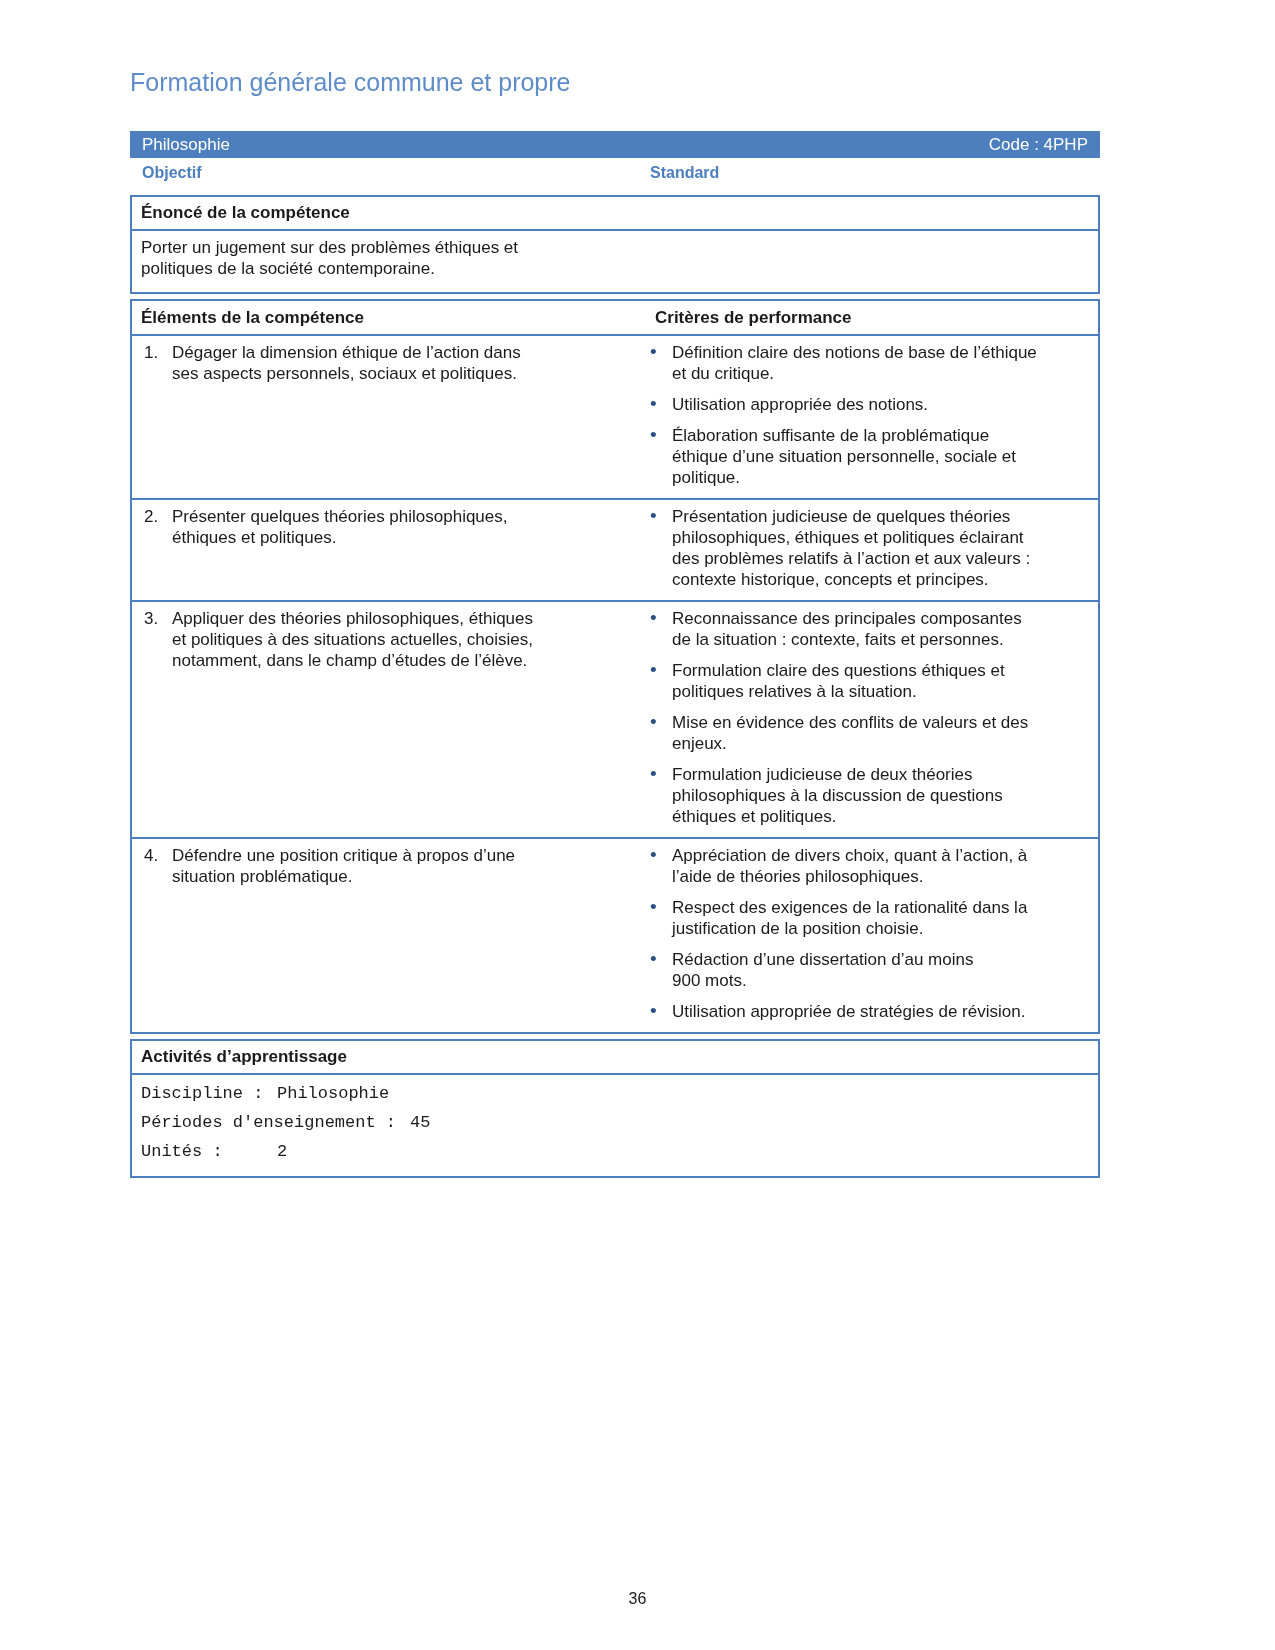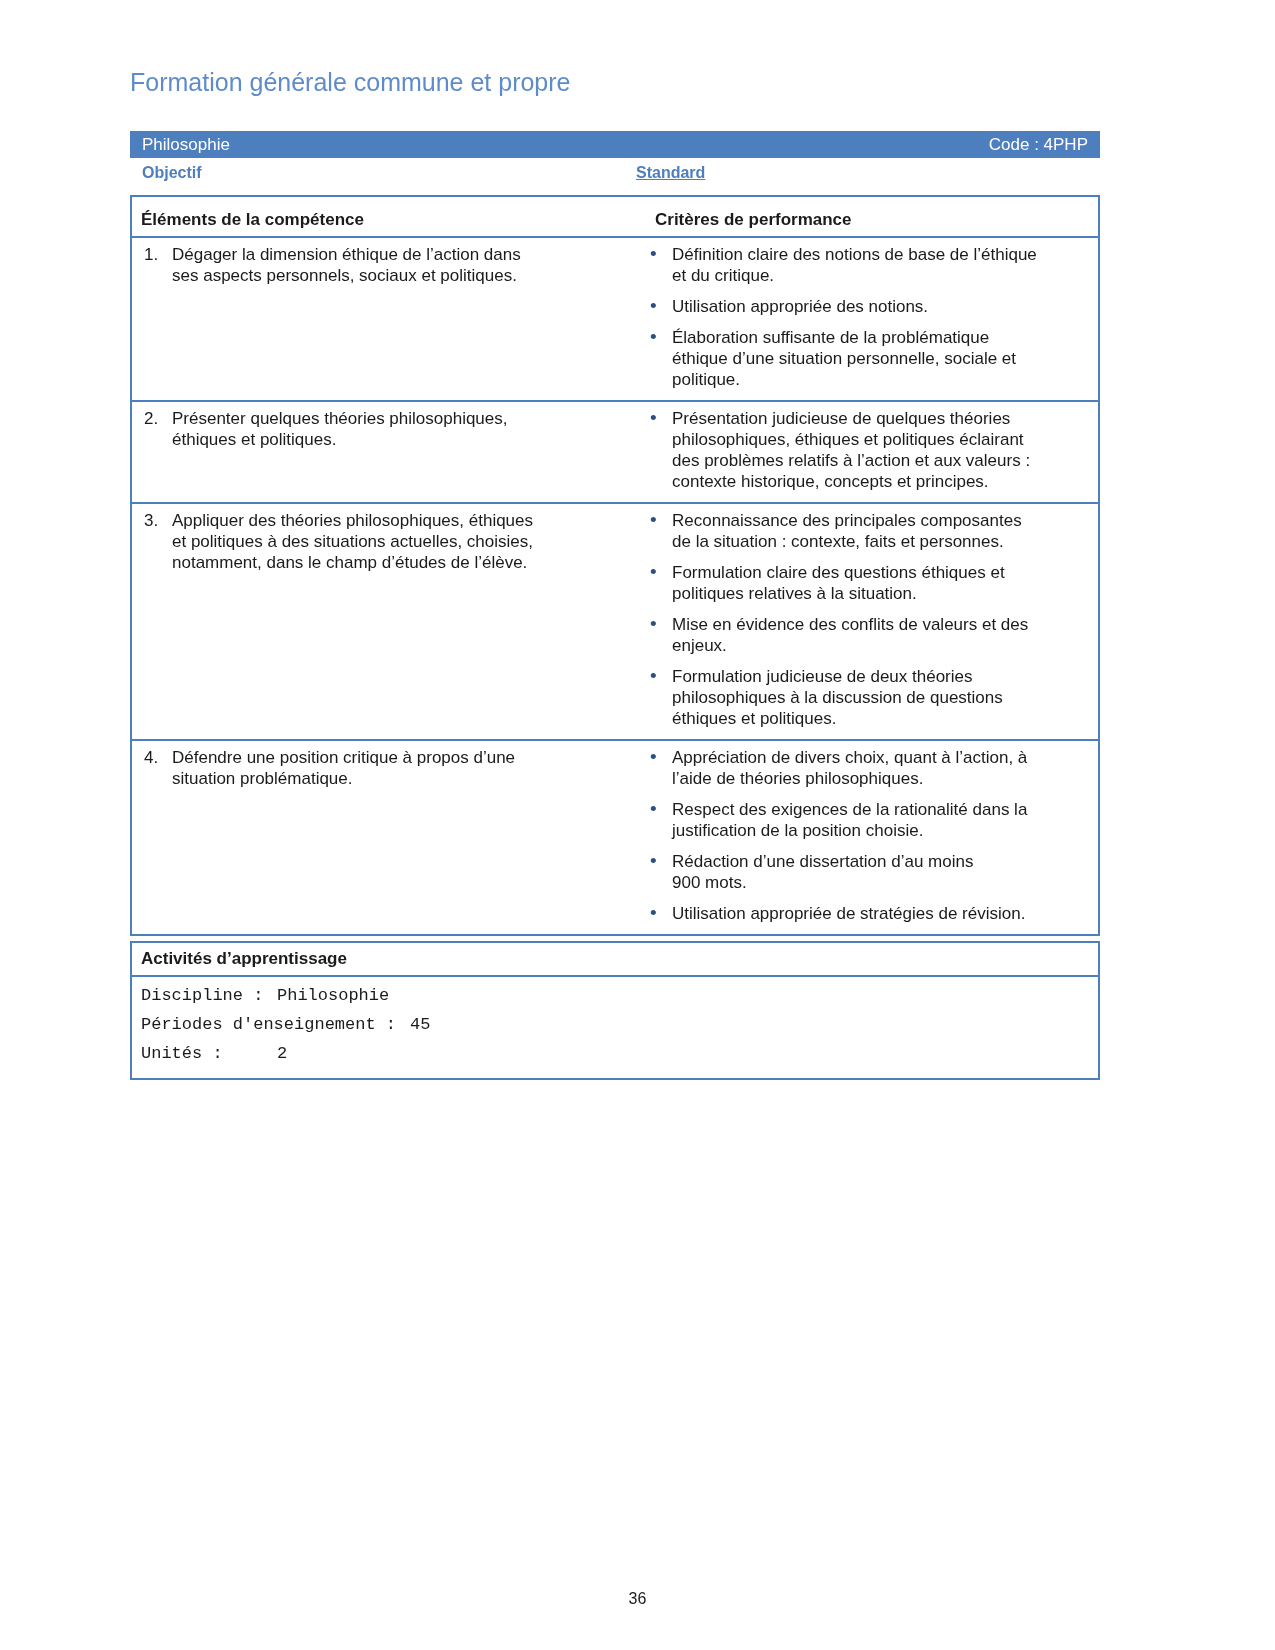--- a/index.html
+++ b/index.html
@@ -40,39 +40,39 @@
     font-size: 17px;
   }
   .title-row {
     position: relative;
     height: 27px;
     padding: 4px 0 6px 12px;
     font-size: 16px;
     font-weight: bold;
     color: #4d7fbe;
   }
-  .title-row .standard { position: absolute; left: 506px; top: 4px; text-decoration: underline; }
+  .title-row .standard { position: absolute; left: 520px; top: 4px; }
   .tbl {
     border: 2px solid #4d7fbe;
     margin-bottom: 5px;
     background: #ffffff;
   }
   .tbl-header {
     font-weight: bold;
     padding: 5px 9px 6px 9px;
     border-bottom: 2px solid #4d7fbe;
   }
   .pre { white-space: pre-line; }
   .enonce-body { padding: 6px 9px 13px 9px; }
 
   .comp-head {
     display: grid;
     grid-template-columns: 478px 1fr;
     font-weight: bold;
-    padding: 12px 0 6px 0;
+    padding: 6px 0 6px 0;
     border-bottom: 2px solid #4d7fbe;
   }
   .ch-left  { padding-left: 9px; }
   .ch-right { padding-left: 45px; }
   .comp-row {
     display: grid;
     grid-template-columns: 478px 1fr;
     padding: 6px 0 10px 0;
     border-bottom: 2px solid #4d7fbe;
   }
@@ -115,20 +115,25 @@
   <div class="banner">
     <span>Philosophie</span>
     <span>Code : 4PHP</span>
   </div>
 
   <div class="title-row">
     <span class="objectif">Objectif</span>
     <span class="standard">Standard</span>
   </div>
 
+  <div class="tbl">
+    <div class="tbl-header">Énoncé de la compétence</div>
+    <div class="enonce-body pre">Porter un jugement sur des problèmes éthiques et
+politiques de la société contemporaine.</div>
+  </div>
 
   <div class="tbl">
     <div class="comp-head">
       <div class="ch-left">Éléments de la compétence</div>
       <div class="ch-right">Critères de performance</div>
     </div>
 
     <div class="comp-row">
       <div class="cell-left">
         <span class="num">1.</span>

